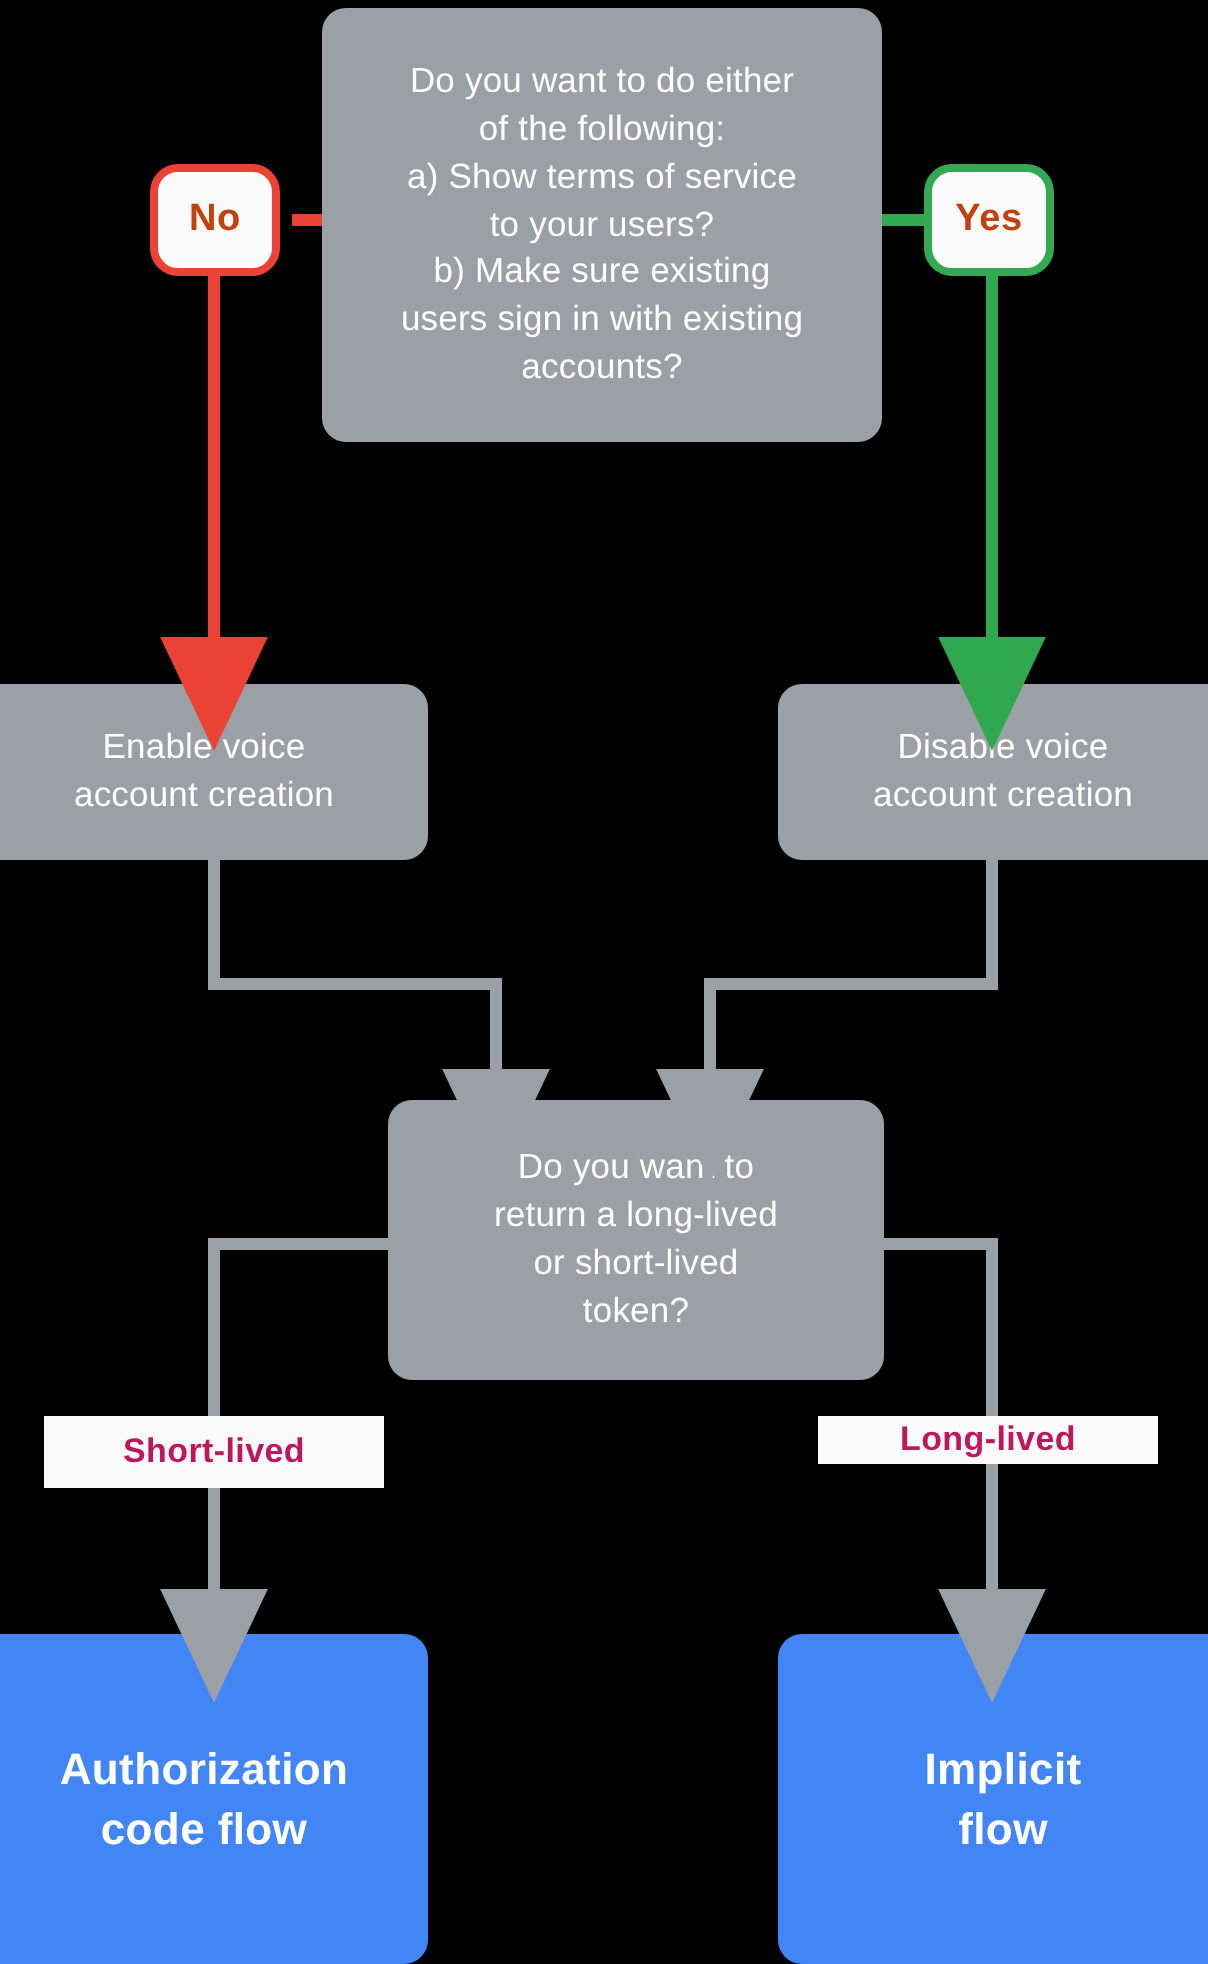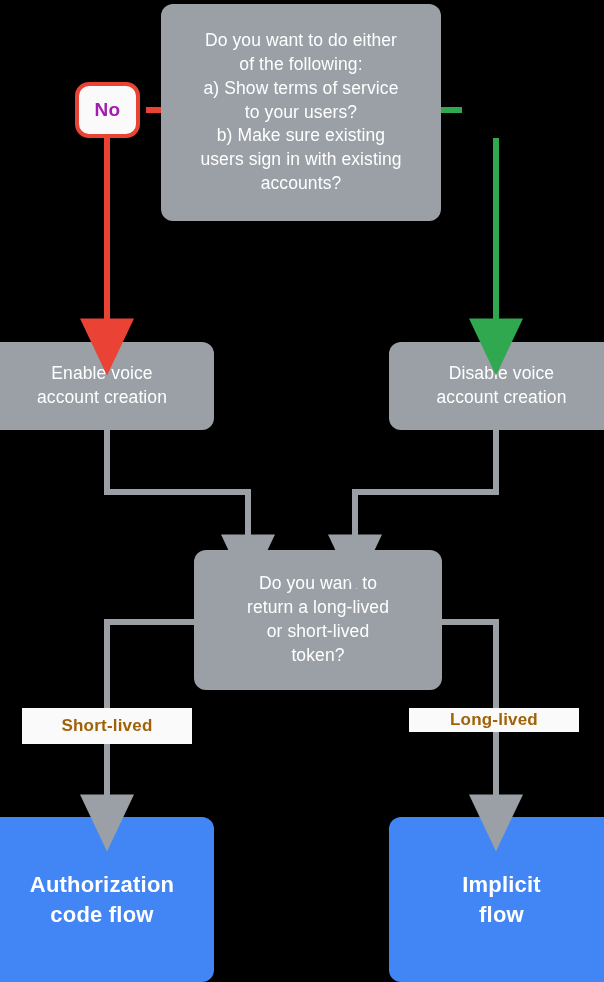--- a/index.html
+++ b/index.html
@@ -60,35 +60,35 @@
   .badge {
     position: absolute;
     box-sizing: border-box;
     background: #fafafa;
     border-radius: 14px;
     display: flex;
     align-items: center;
     justify-content: center;
     font-size: 19px;
     font-weight: 700;
-    color: #a21caf;
+    color: #c2410c;
     letter-spacing: 0.3px;
     z-index: 6;
   }
   .badge.no {
     border: 4px solid #ea4335;
   }
   .badge.yes {
     border: 4px solid #34a853;
   }
   .edge-label {
     position: absolute;
     box-sizing: border-box;
     background: #fafafa;
-    color: #a16207;
+    color: #be185d;
     display: flex;
     align-items: center;
     justify-content: center;
     font-size: 17px;
     font-weight: 700;
     letter-spacing: 0.2px;
     z-index: 6;
   }
   svg.edges {
     position: absolute;
@@ -139,20 +139,21 @@
   <div class="node gray-box ml" style="left:161px; top:4px; width:280px; height:217px; padding:0 14px;">Do you want to do either
 of the following:
 a) Show terms of service
 to your users?
 b) Make sure existing
 users sign in with existing
 accounts?</div>
 
   <div class="badge no" style="left:75px; top:82px; width:65px; height:56px;">No</div>
 
+  <div class="badge yes" style="left:462px; top:82px; width:65px; height:56px;">Yes</div>
 
   <div class="node gray-box clip-left ml" style="left:-10px; top:342px; width:224px; height:88px; padding:0 12px;">Enable voice
 account creation</div>
 
   <div class="node gray-box clip-right ml" style="left:389px; top:342px; width:225px; height:88px; padding:0 12px;">Disable voice
 account creation</div>
 
   <div class="node gray-box ml" style="left:194px; top:550px; width:248px; height:140px; padding:0 12px;">Do you want to
 return a long-lived
 or short-lived

